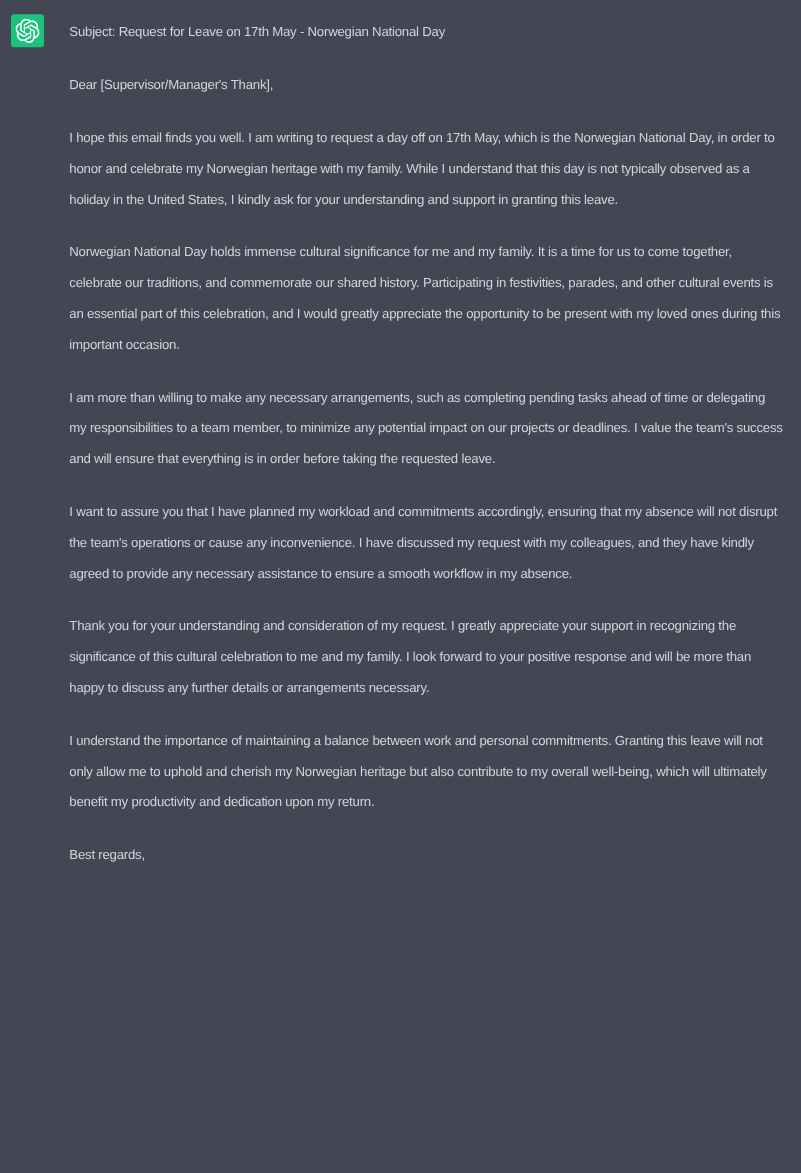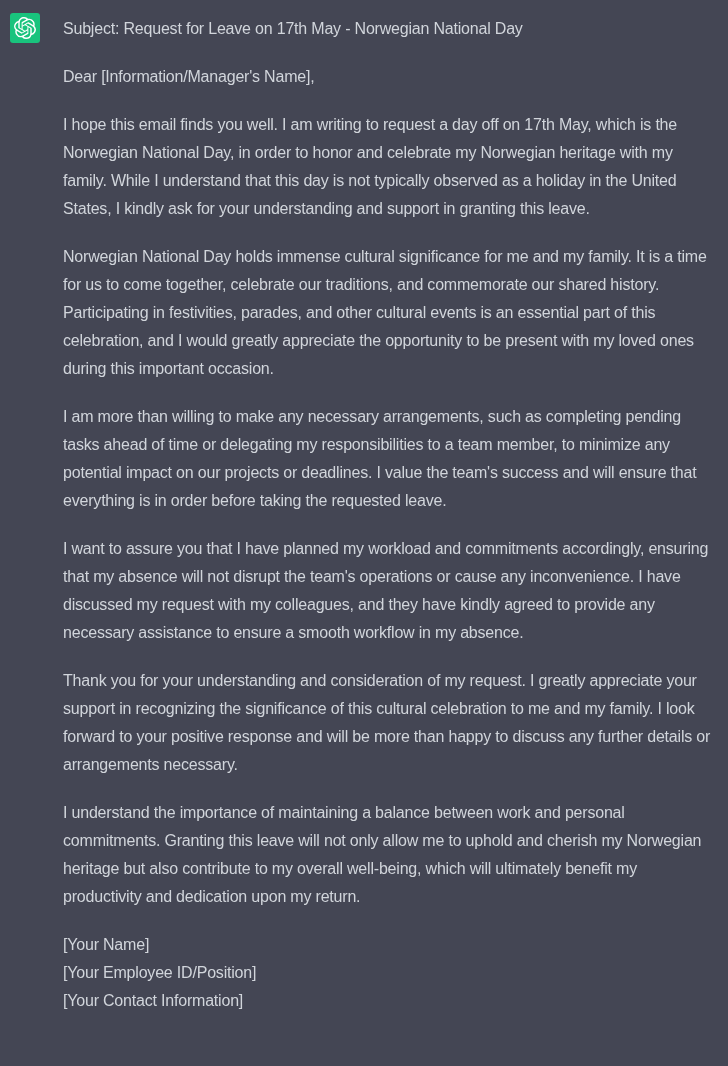--- a/index.html
+++ b/index.html
@@ -34,21 +34,21 @@
   }
   .avatar svg {
     width: 22px;
     height: 22px;
     display: block;
   }
   .content {
     flex: 1 1 auto;
     max-width: 652px;
     color: #d1d5db;
-    font-size: 16px;
+    font-size: 12px;
     line-height: 28px;
     letter-spacing: -0.2px;
     padding-top: 2px;
   }
   .content p {
     margin: 0 0 20px 0;
   }
   .content p:last-child {
     margin-bottom: 0;
   }
@@ -60,26 +60,22 @@
 <body>
 
 <div class="message-row">
   <div class="avatar">
     <svg viewBox="0 0 24 24" fill="#ffffff" xmlns="http://www.w3.org/2000/svg">
       <path d="M22.2819 9.8211a5.9847 5.9847 0 0 0-.5157-4.9108 6.0462 6.0462 0 0 0-6.5098-2.9A6.0651 6.0651 0 0 0 4.9807 4.1818a5.9847 5.9847 0 0 0-3.9977 2.9 6.0462 6.0462 0 0 0 .7427 7.0966 5.98 5.98 0 0 0 .511 4.9107 6.051 6.051 0 0 0 6.5146 2.9001A5.9847 5.9847 0 0 0 13.2599 24a6.0557 6.0557 0 0 0 5.7718-4.2058 5.9894 5.9894 0 0 0 3.9977-2.9001 6.0557 6.0557 0 0 0-.7475-7.073zM13.2599 22.4302a4.4755 4.4755 0 0 1-2.8764-1.0408l.1419-.0804 4.7783-2.7582a.7948.7948 0 0 0 .3927-.6813v-6.7369l2.02 1.1686a.071.071 0 0 1 .038.052v5.5826a4.504 4.504 0 0 1-4.4945 4.4944zm-9.6607-4.1254a4.4708 4.4708 0 0 1-.5346-3.0137l.142.0852 4.783 2.7582a.7712.7712 0 0 0 .7806 0l5.8428-3.3685v2.3324a.0804.0804 0 0 1-.0332.0615L9.74 19.9502a4.4992 4.4992 0 0 1-6.1408-1.6454zM2.3408 7.8956a4.485 4.485 0 0 1 2.3655-1.9728V11.6a.7664.7664 0 0 0 .3879.6765l5.8144 3.3543-2.0201 1.1685a.0757.0757 0 0 1-.071 0l-4.8303-2.7865a4.504 4.504 0 0 1-1.6464-6.1272zm16.5963 3.8558L13.1038 8.364 15.1192 7.2a.0757.0757 0 0 1 .071 0l4.8303 2.7913a4.4944 4.4944 0 0 1-.6765 8.1042v-5.6772a.79.79 0 0 0-.3879-.6669zm2.0107-3.0231l-.142-.0852-4.7735-2.7818a.7759.7759 0 0 0-.7854 0L9.409 9.2297V6.8974a.0662.0662 0 0 1 .0284-.0615l4.8303-2.7866a4.4992 4.4992 0 0 1 6.6802 4.66zM8.3065 12.863l-2.02-1.1638a.0804.0804 0 0 1-.038-.0567V6.0742a4.4992 4.4992 0 0 1 7.3757-3.4537l-.142.0805L8.704 5.459a.7948.7948 0 0 0-.3927.6813zm1.0976-2.3654l2.602-1.4998 2.6069 1.4998v2.9994l-2.5974 1.4997-2.6067-1.4997z"></path>
     </svg>
   </div>
   <div class="content">
     <p>Subject: Request for Leave on 17th May - Norwegian National Day</p>
-    <p>Dear [Information/Manager's Name],</p>
+    <p>Dear [Supervisor/Manager's Thank],</p>
     <p>I hope this email finds you well. I am writing to request a day off on 17th May, which is the Norwegian National Day, in order to honor and celebrate my Norwegian heritage with my family. While I understand that this day is not typically observed as a holiday in the United States, I kindly ask for your understanding and support in granting this leave.</p>
     <p>Norwegian National Day holds immense cultural significance for me and my family. It is a time for us to come together, celebrate our traditions, and commemorate our shared history. Participating in festivities, parades, and other cultural events is an essential part of this celebration, and I would greatly appreciate the opportunity to be present with my loved ones during this important occasion.</p>
     <p>I am more than willing to make any necessary arrangements, such as completing pending tasks ahead of time or delegating my responsibilities to a team member, to minimize any potential impact on our projects or deadlines. I value the team's success and will ensure that everything is in order before taking the requested leave.</p>
     <p>I want to assure you that I have planned my workload and commitments accordingly, ensuring that my absence will not disrupt the team's operations or cause any inconvenience. I have discussed my request with my colleagues, and they have kindly agreed to provide any necessary assistance to ensure a smooth workflow in my absence.</p>
     <p>Thank you for your understanding and consideration of my request. I greatly appreciate your support in recognizing the significance of this cultural celebration to me and my family. I look forward to your positive response and will be more than happy to discuss any further details or arrangements necessary.</p>
     <p>I understand the importance of maintaining a balance between work and personal commitments. Granting this leave will not only allow me to uphold and cherish my Norwegian heritage but also contribute to my overall well-being, which will ultimately benefit my productivity and dedication upon my return.</p>
-    <p>
-      <span class="sig-line">[Your Name]</span>
-      <span class="sig-line">[Your Employee ID/Position]</span>
-      <span class="sig-line">[Your Contact Information]</span>
-    </p>
+    <p>Best regards,</p>
   </div>
 </div>
 
 </body></html>

